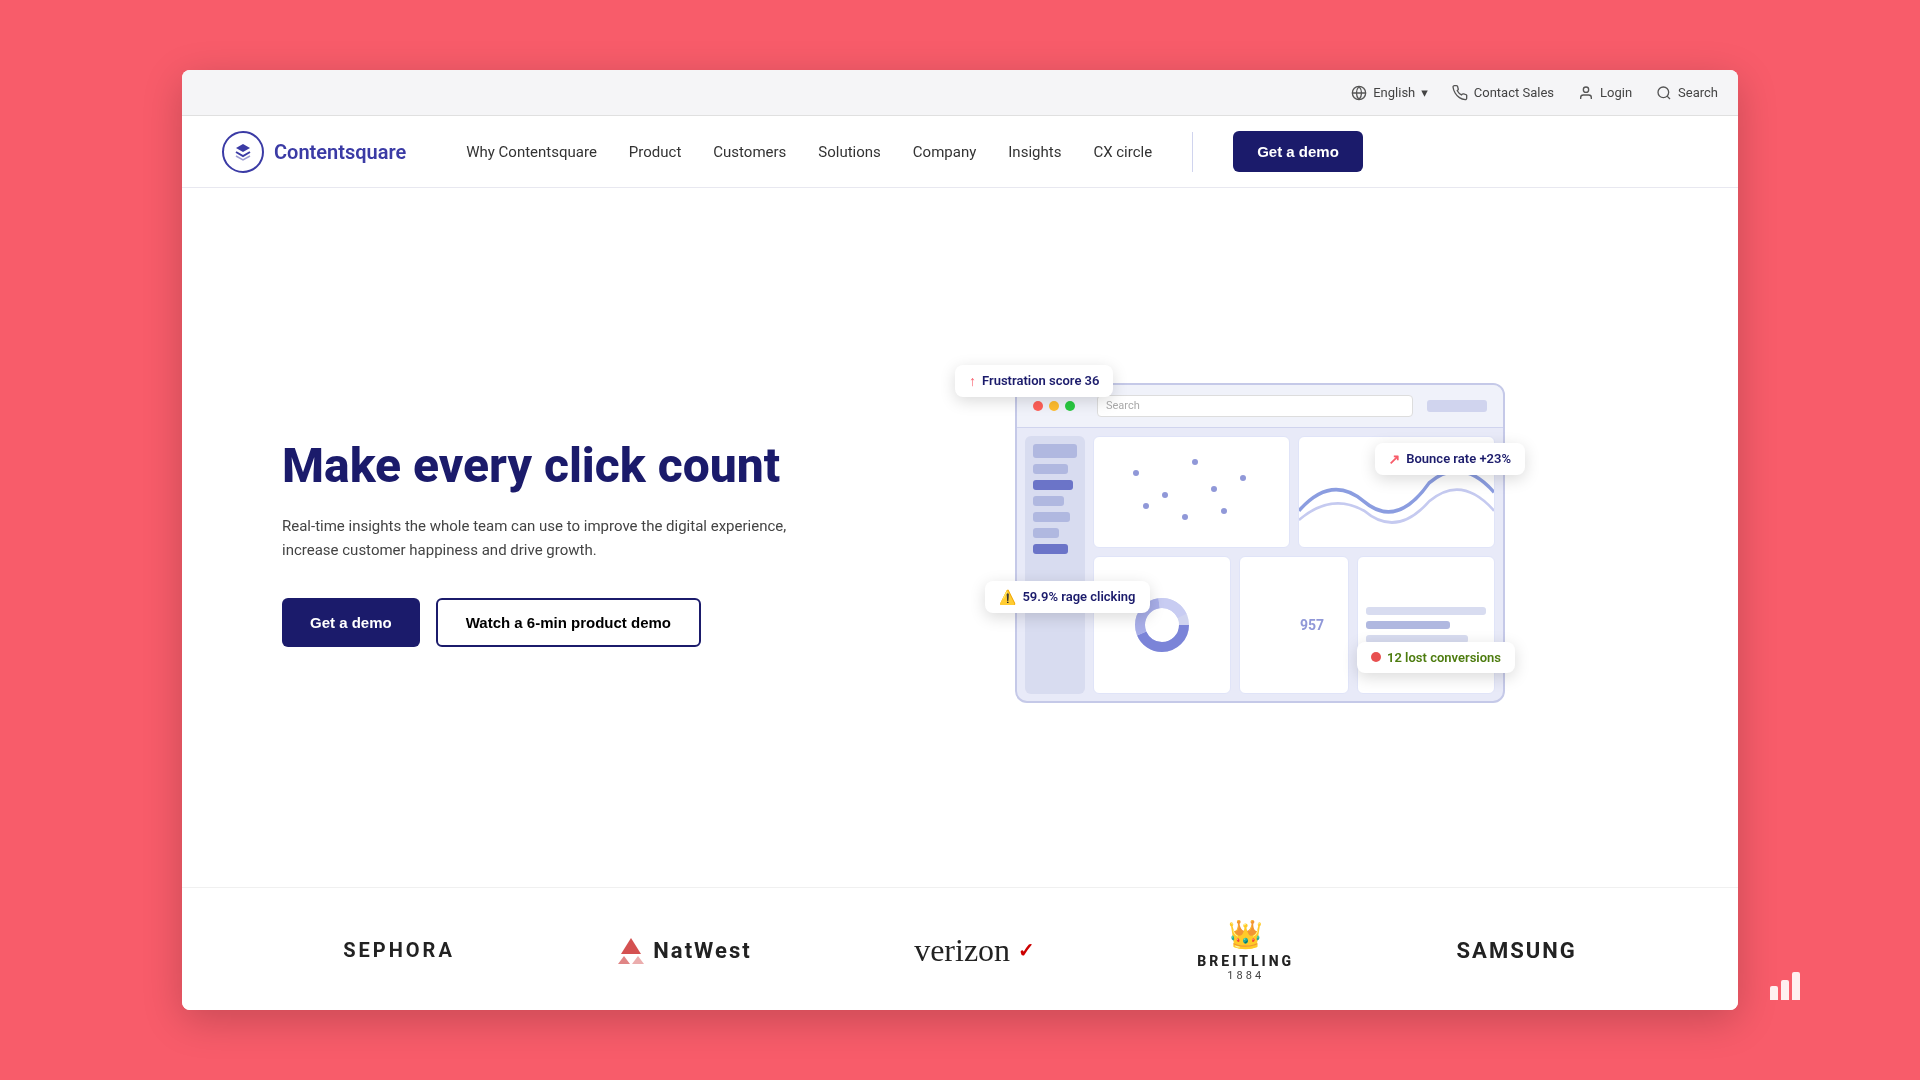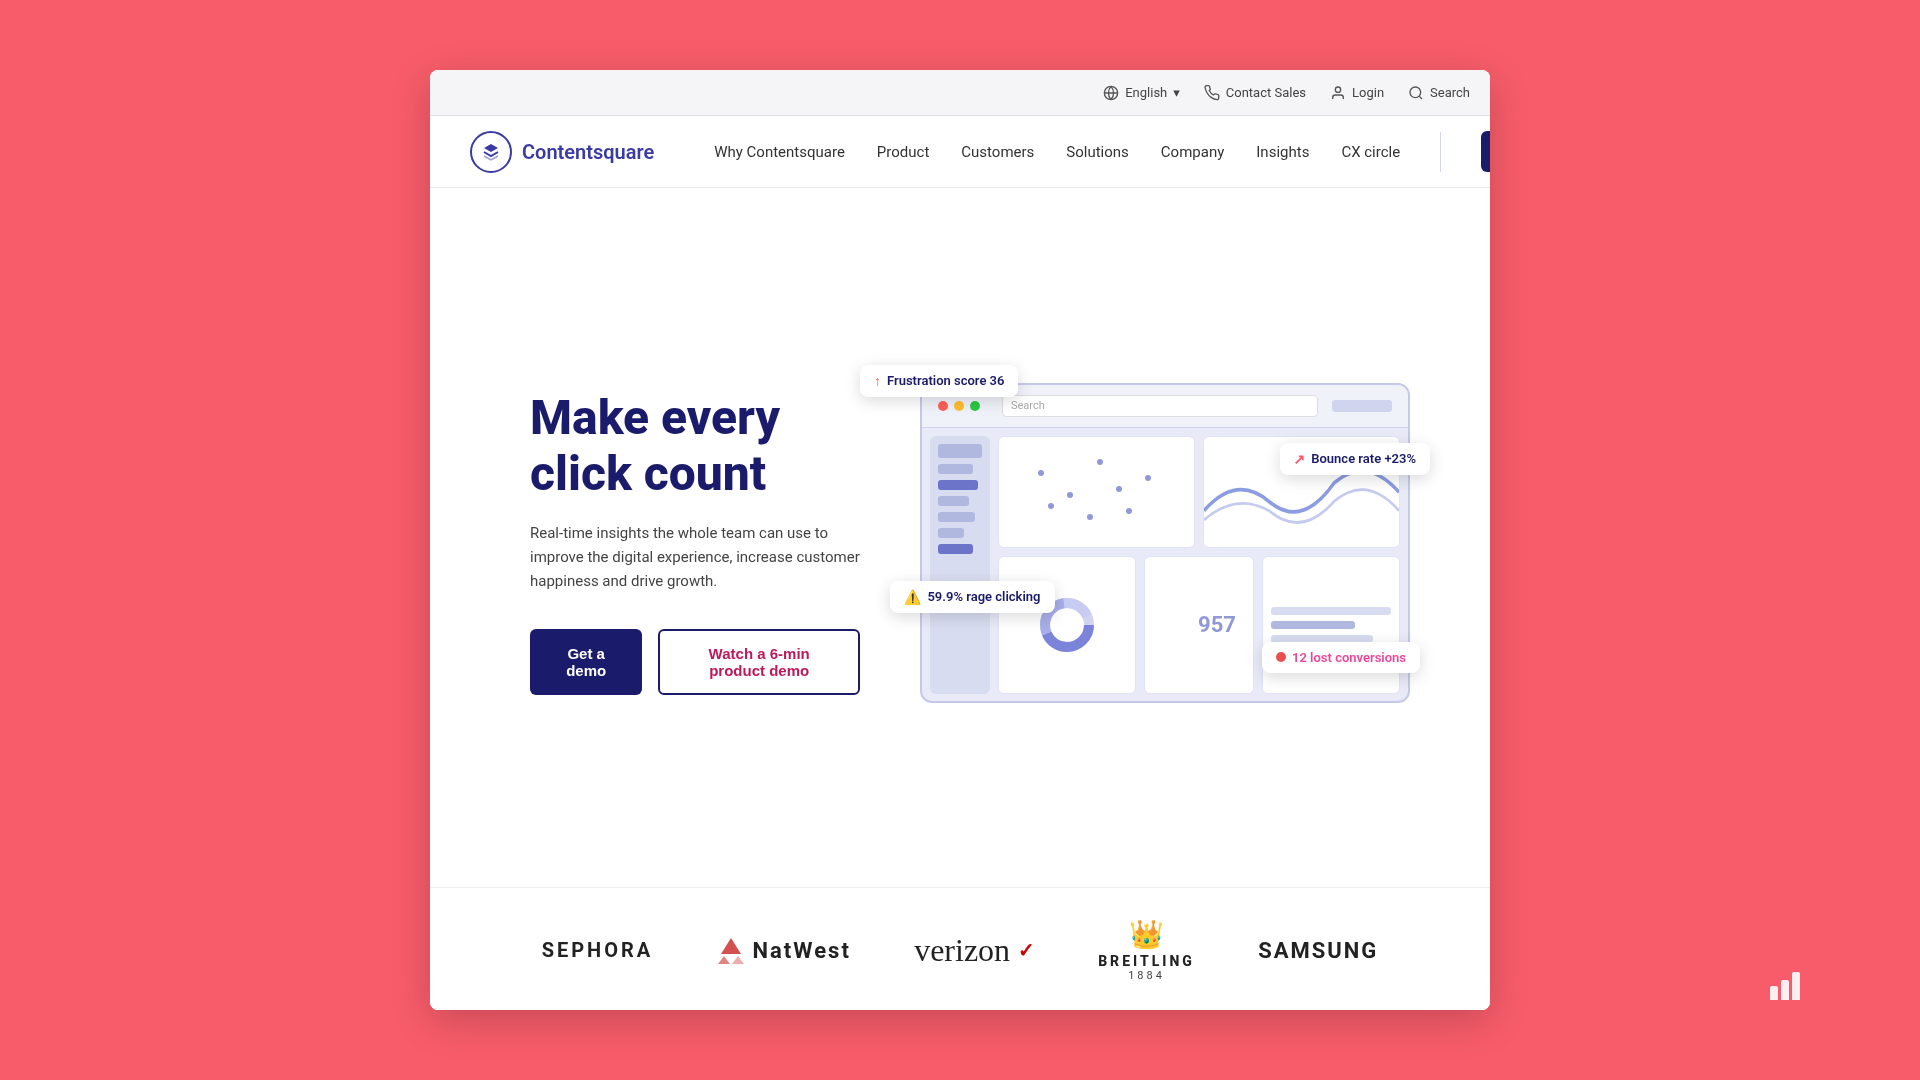--- a/index.html
+++ b/index.html
@@ -7,21 +7,21 @@
       background-color: #F85C6A;
       font-family: -apple-system, BlinkMacSystemFont, 'Segoe UI', Roboto, sans-serif;
       width: 1920px;
       height: 1080px;
       overflow: hidden;
       display: flex;
       align-items: center;
       justify-content: center;
     }
     .browser-window {
-      width: 1060px;
+      width: 1556px;
       height: 940px;
       background: #fff;
       border-radius: 8px;
       overflow: hidden;
       display: flex;
       flex-direction: column;
       box-shadow: 0 10px 40px rgba(0,0,0,0.2);
     }
     
     .top-bar {
@@ -154,21 +154,21 @@
       color: #fff;
       border: none;
       padding: 14px 28px;
       border-radius: 6px;
       font-size: 15px;
       font-weight: 600;
       cursor: pointer;
     }
     .btn-outline {
       background: transparent;
-      color: #be185d;
+      color: #000000;
       border: 2px solid #1B1B6B;
       padding: 14px 28px;
       border-radius: 6px;
       font-size: 15px;
       font-weight: 600;
       cursor: pointer;
     }
     
     .hero-right {
       flex: 1;
@@ -293,21 +293,21 @@
       color: #1B1B6B;
     }
     .metric-badge.rage {
       bottom: 90px;
       left: -30px;
       color: #1B1B6B;
     }
     .metric-badge.lost {
       bottom: 30px;
       right: -10px;
-      color: #ec4899;
+      color: #4d7c0f;
     }
     .arrow-up { color: #F85C6A; font-size: 14px; }
     .dot-red-sm { width: 10px; height: 10px; border-radius: 50%; background: #e85050; }
     .emoji-icon { font-size: 14px; }
     
     .logos-section {
       background: #fff;
       padding: 30px 80px 28px;
       display: flex;
       align-items: center;
@@ -468,21 +468,21 @@
               <div class="mockup-row2">
                 <div class="mockup-card">
                   <svg width="60" height="60" viewBox="0 0 60 60">
                     <circle cx="30" cy="30" r="22" fill="none" stroke="#d0d4f0" stroke-width="10"></circle>
                     <circle cx="30" cy="30" r="22" fill="none" stroke="#7b84d8" stroke-width="10" stroke-dasharray="60 78" stroke-dashoffset="0"></circle>
                     <circle cx="30" cy="30" r="22" fill="none" stroke="#a8aee8" stroke-width="10" stroke-dasharray="40 98" stroke-dashoffset="-60"></circle>
                     <circle cx="30" cy="30" r="22" fill="none" stroke="#c8ccf2" stroke-width="10" stroke-dasharray="28 110" stroke-dashoffset="-100"></circle>
                   </svg>
                 </div>
                 <div class="mockup-card" style="flex:0.8;">
-                  <span style="font-size:22px; font-weight:700; color:#9098d8;margin-left:36px;">957</span>
+                  <span style="font-size:14px; font-weight:700; color:#9098d8;margin-left:36px;">957</span>
                 </div>
                 <div class="mockup-card">
                   <div style="padding:8px; width:100%;">
                     <div style="height:8px; background:#d8dcf0; border-radius:3px; margin-bottom:6px;"></div>
                     <div style="height:8px; background:#b0b8e0; border-radius:3px; width:70%; margin-bottom:6px;"></div>
                     <div style="height:8px; background:#d8dcf0; border-radius:3px; width:85%;"></div>
                   </div>
                 </div>
               </div>
             </div>

